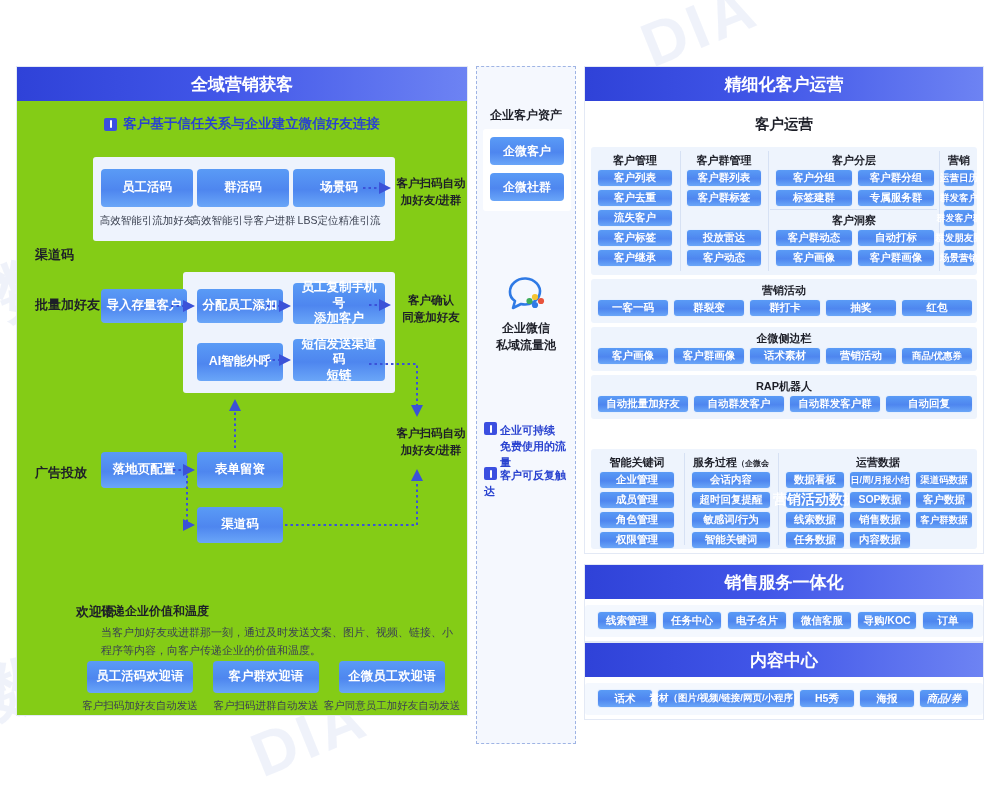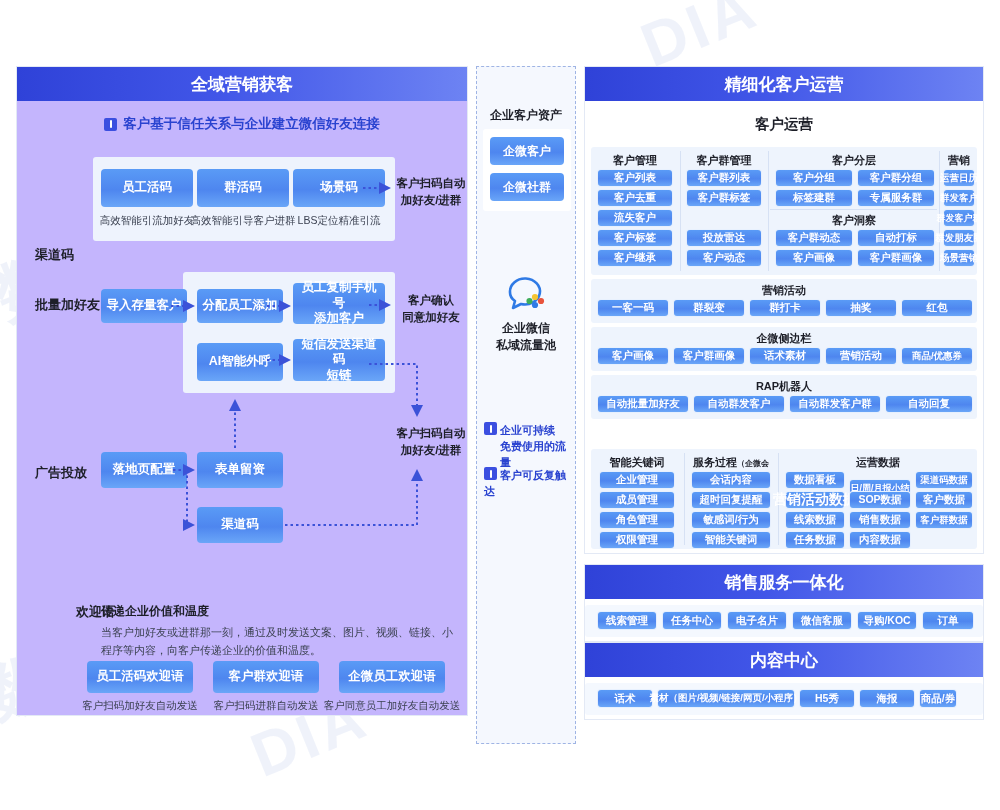--- a/index.html
+++ b/index.html
@@ -19,21 +19,21 @@
   }
   .wm1 { left: -10px; top: 215px; font-size: 66px; }
   .wm2 { left: 300px; top: 300px; font-size: 78px; color: rgba(228,235,247,0.62); }
   .wm3 { left: 640px; top: -10px; font-size: 62px; }
   .wm4 { left: 250px; top: 700px; font-size: 62px; }
   .wm5 { left: 610px; top: 430px; font-size: 66px; }
   .wm6 { left: -20px; top: 620px; font-size: 62px; }
 
   
   .panel {
-    position: absolute; background: #c4b5fd;
+    position: absolute; background: #84cc16;
     border: 1px solid #e3e9f5;
   }
   .panel-head {
     background: linear-gradient(90deg, #2f42d8 0%, #4156e8 45%, #6d83f3 100%);
     color: #fff; text-align: center; font-weight: 700;
     display: flex; align-items: center; justify-content: center;
   }
 
   
   #leftPanel { left: 16px; top: 66px; width: 452px; height: 650px; }
@@ -343,21 +343,21 @@
     <div class="sub-title" style="position:absolute; left:102px; top:388px; width:88px;">
       <span>服务过程</span><span class="sm">（企微会话）</span>
     </div>
     <div class="tile" style="left:106px; top:404px; width:80px; height:18px;">会话内容</div>
     <div class="tile" style="left:106px; top:424px; width:80px; height:18px;">超时回复提醒</div>
     <div class="tile" style="left:106px; top:444px; width:80px; height:18px;">敏感词/行为</div>
     <div class="tile" style="left:106px; top:464px; width:80px; height:18px;">智能关键词</div>
 
     <div class="sub-title" style="position:absolute; left:196px; top:388px; width:194px;">运营数据</div>
     <div class="tile" style="left:200px; top:404px; width:60px; height:18px;">数据看板</div>
-    <div class="tile" style="left:264px; top:404px; width:62px; height:18px; font-size:9px;margin-top:8px;">日/周/月报小结</div>
+    <div class="tile" style="left:264px; top:404px; width:62px; height:18px; font-size:9px;">日/周/月报小结</div>
     <div class="tile" style="left:330px; top:404px; width:58px; height:18px; font-size:9.5px;">渠道码数据</div>
     <div class="tile" style="left:200px; top:424px; width:60px; height:18px; font-size:14px;">营销活动数据</div>
     <div class="tile" style="left:264px; top:424px; width:62px; height:18px;">SOP数据</div>
     <div class="tile" style="left:330px; top:424px; width:58px; height:18px;">客户数据</div>
     <div class="tile" style="left:200px; top:444px; width:60px; height:18px;">线索数据</div>
     <div class="tile" style="left:264px; top:444px; width:62px; height:18px;">销售数据</div>
     <div class="tile" style="left:330px; top:444px; width:58px; height:18px; font-size:9.5px;">客户群数据</div>
     <div class="tile" style="left:200px; top:464px; width:60px; height:18px;">任务数据</div>
     <div class="tile" style="left:264px; top:464px; width:62px; height:18px;">内容数据</div>
   </div>
@@ -373,16 +373,16 @@
     <div class="tile" style="left:337px; top:46px; width:52px; height:19px;">订单</div>
   </div>
 
   <div class="rpanel" id="rp3">
     <div class="panel-head">内容中心</div>
     <div class="grid-bg" style="left:0px; top:40px; width:398px; height:32px; background:#f4f8fe;"></div>
     <div class="tile" style="left:12px; top:46px; width:56px; height:19px;">话术</div>
     <div class="tile" style="left:72px; top:46px; width:138px; height:19px; font-size:9.5px;">素材（图片/视频/链接/网页/小程序）</div>
     <div class="tile" style="left:214px; top:46px; width:56px; height:19px;">H5秀</div>
     <div class="tile" style="left:274px; top:46px; width:56px; height:19px;">海报</div>
-    <div class="tile" style="left:334px; top:46px; width:38px; height:19px;">商品/券</div>
+    <div class="tile" style="left:334px; top:46px; width:50px; height:19px;font-style:italic;">商品/券</div>
   </div>
 
 </div>
 
 </body></html>

